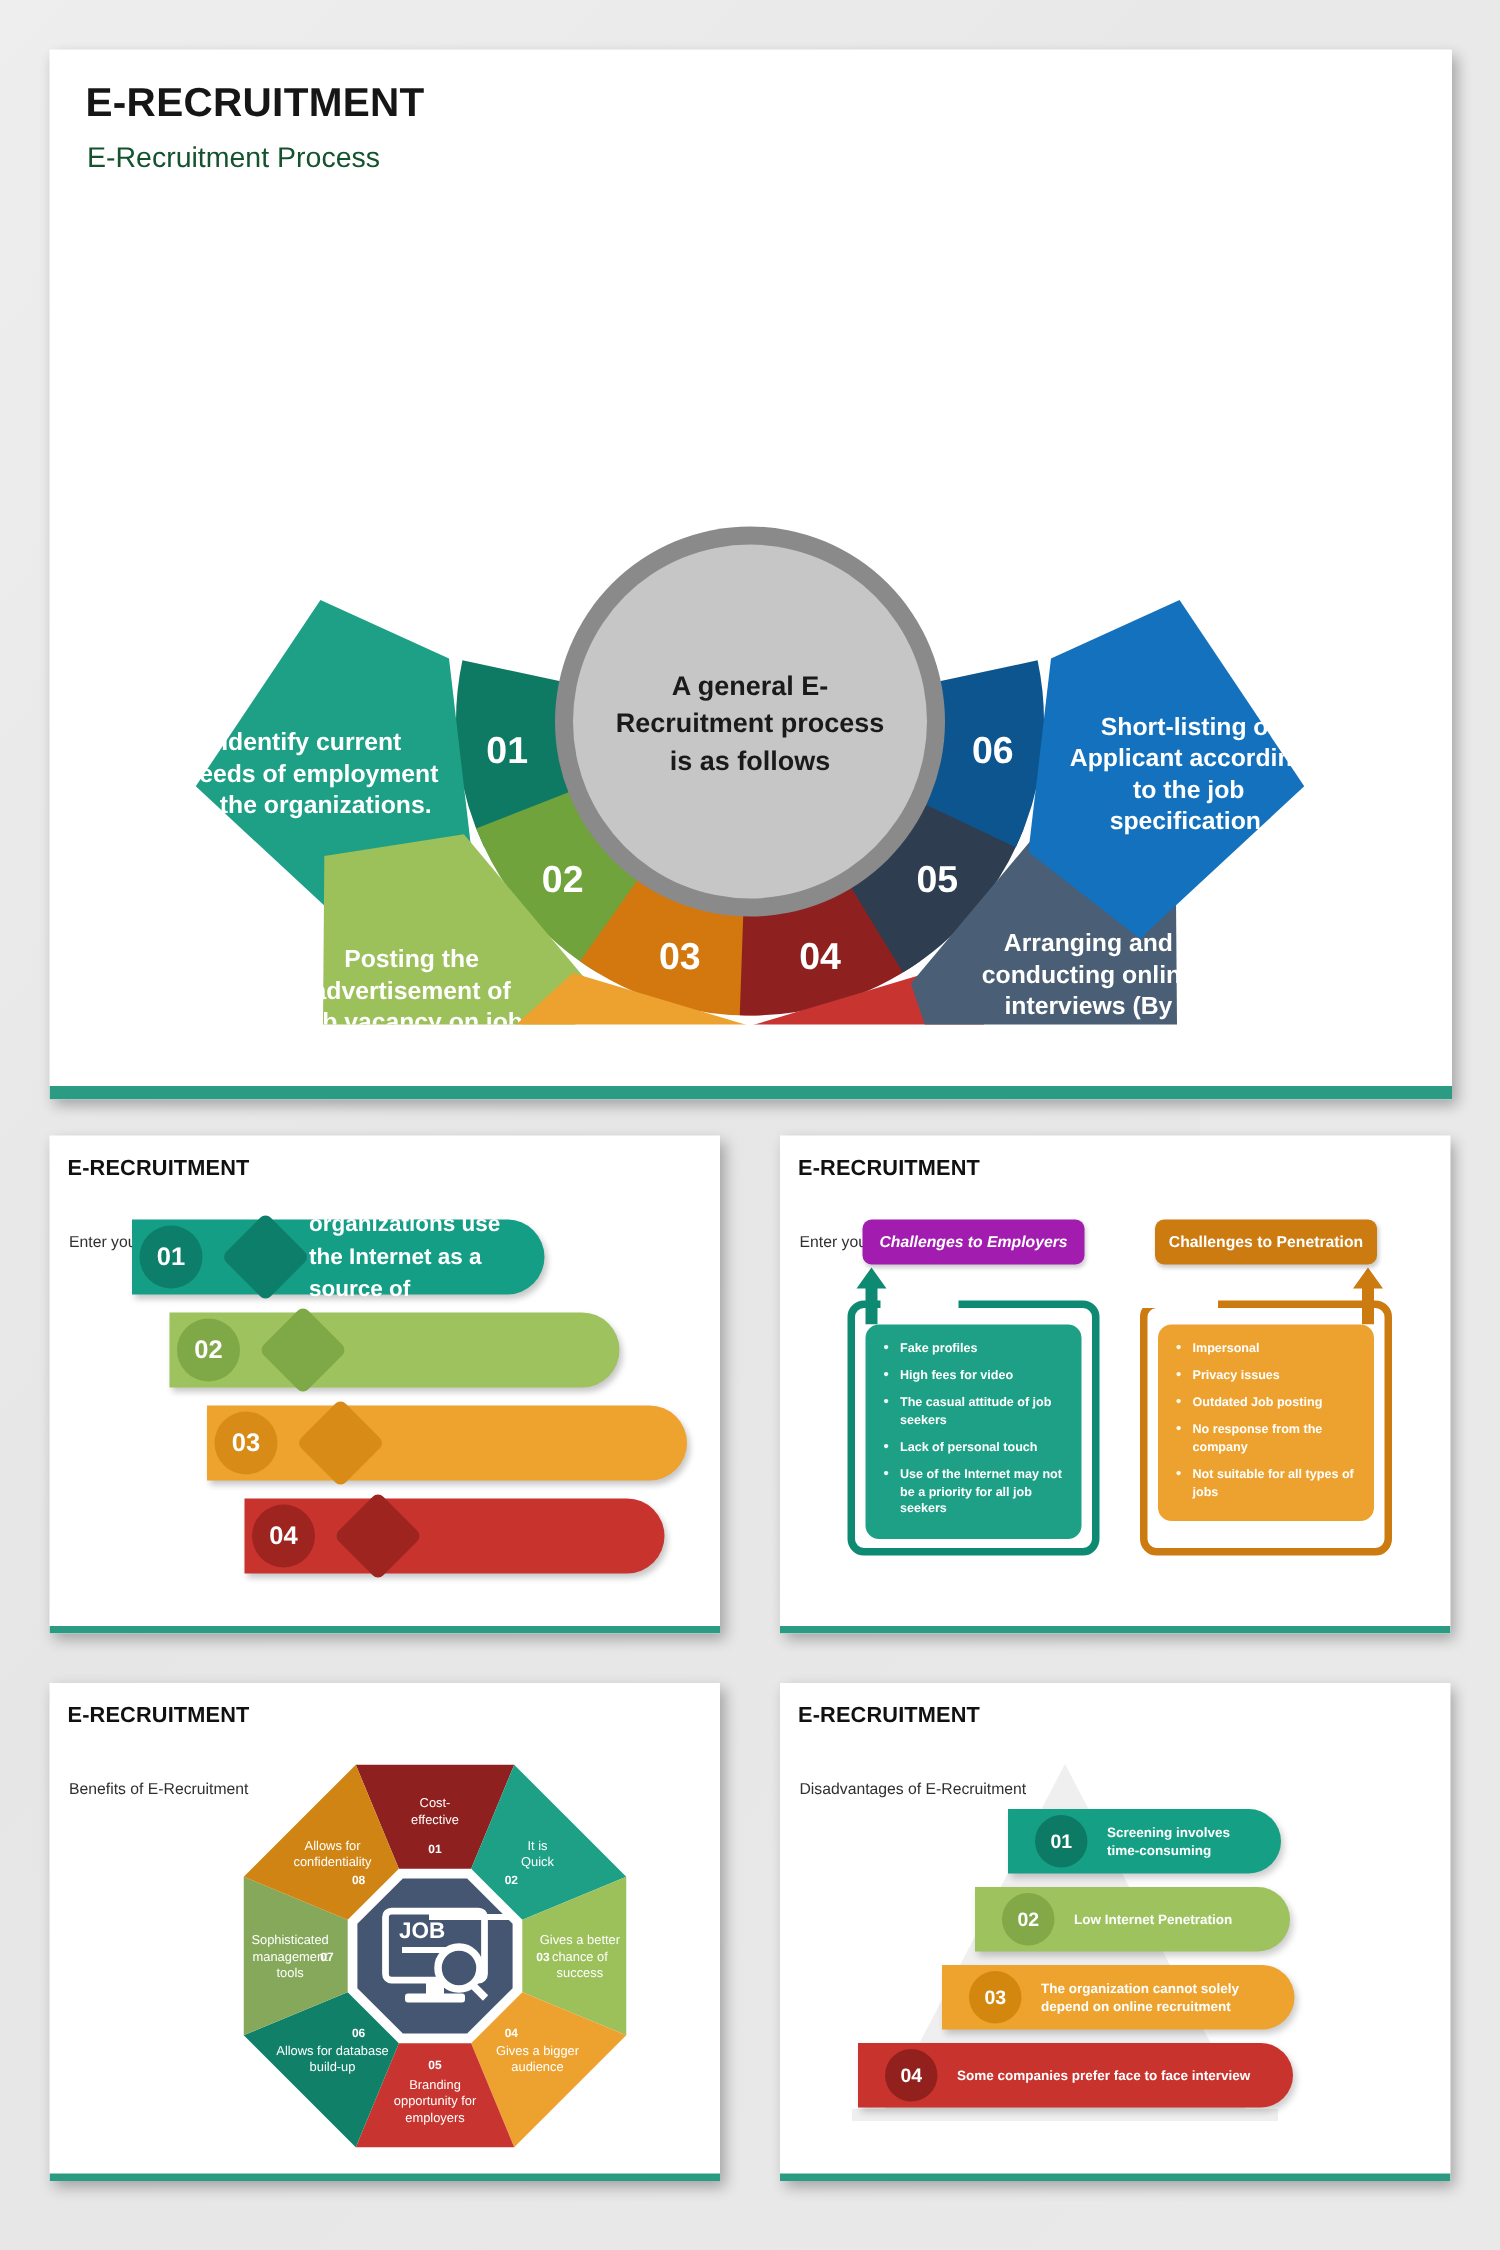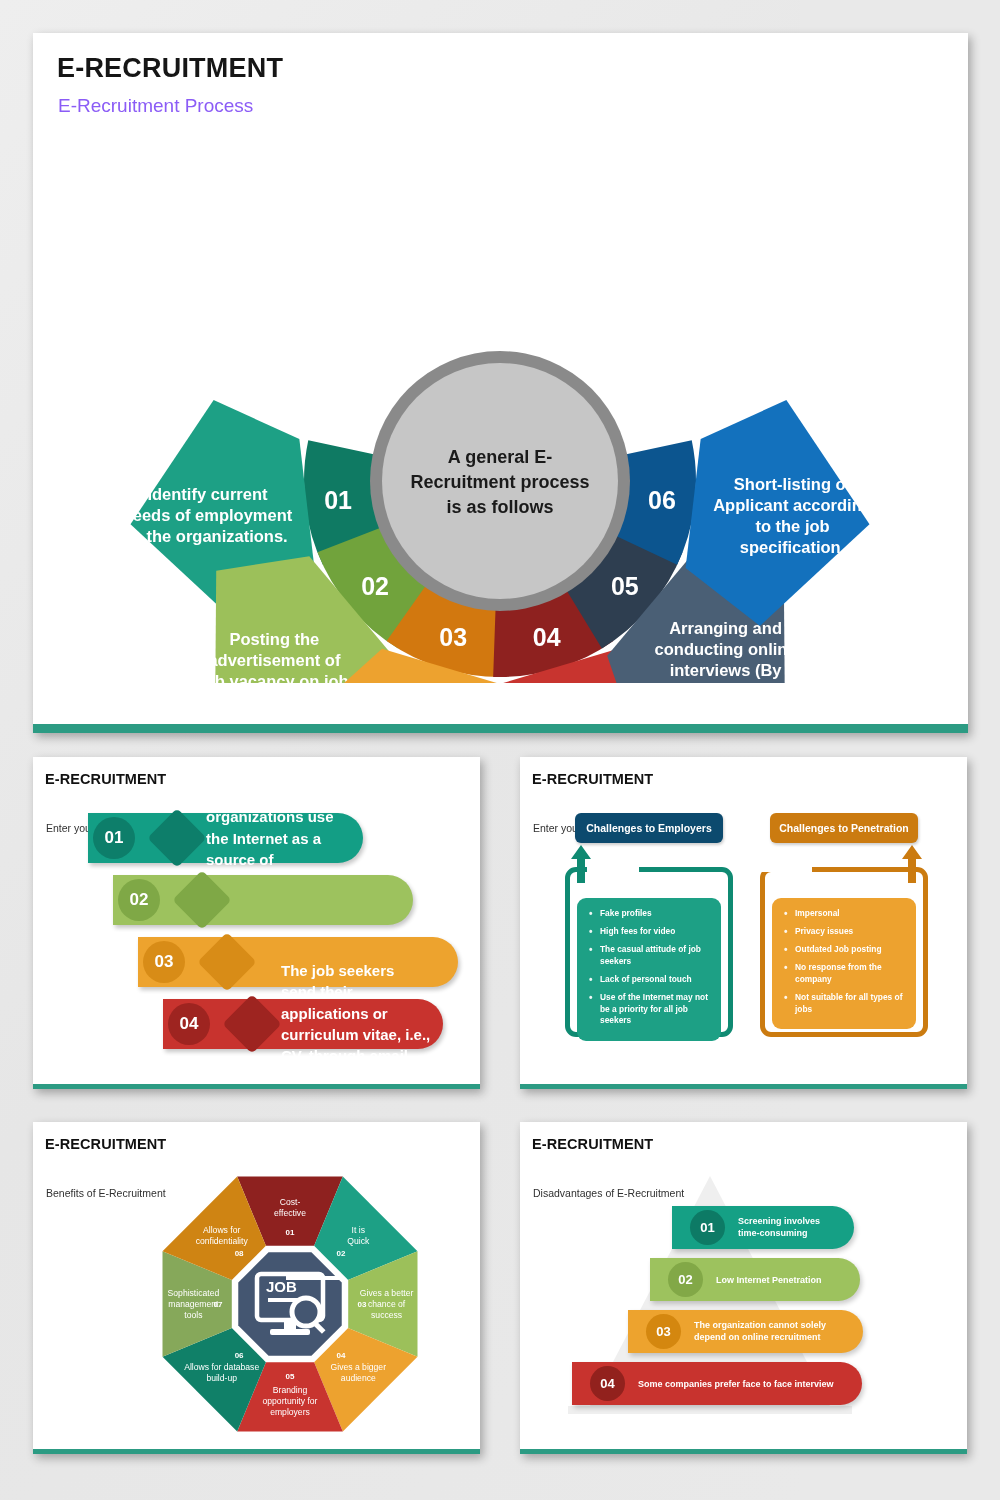--- a/index.html
+++ b/index.html
@@ -23,21 +23,21 @@
   #s2 { left: 33px;  top: 757px;  width: 447px; height: 332px; }
   #s3 { left: 520px; top: 757px;  width: 447px; height: 332px; }
   #s4 { left: 33px;  top: 1122px; width: 447px; height: 332px; }
   #s5 { left: 520px; top: 1122px; width: 447px; height: 332px; }
   #s2 .strip, #s3 .strip, #s4 .strip, #s5 .strip { height: 5px; }
 
   
   .hero-title { position: absolute; left: 24px; top: 20px;
                 font-size: 27px; font-weight: bold; color: #161616; letter-spacing: .2px; }
   .hero-sub   { position: absolute; left: 25px; top: 62px;
-                font-size: 19px; color: #8b5cf6; }
+                font-size: 19px; color: #14532d; }
 
   .mini-title { position: absolute; left: 12px; top: 14px;
                 font-size: 14.5px; font-weight: bold; color: #111; letter-spacing: .1px; }
   .mini-sub   { position: absolute; left: 13px; top: 36px;
                 font-size: 10.5px; color: #303030; margin-top: 29px; }
 
   
   #hero-svg { position: absolute; left: 0; top: 70px; width: 935px; height: 580px; }
   .petal-txt { fill: #ffffff; font-family: "Liberation Sans", sans-serif;
                font-size: 16.5px; font-weight: bold; text-anchor: middle; }
@@ -61,21 +61,21 @@
               color: #ffffff; font-weight: bold; }
 
   
   .ch-head { position: absolute; height: 30px; border-radius: 6px;
              display: flex; align-items: center; justify-content: center;
              color: #fff; font-size: 10.5px; font-weight: bold;
              box-shadow: 1px 2px 3px rgba(0,0,0,0.2); }
   .ch-frame { position: absolute; border-style: solid; border-width: 5px;
               border-radius: 11px; }
   .ch-gapmask { position: absolute; height: 7px; background: #fff; }
-  .ch-box { position: absolute; border-radius: 9px; padding: 10px 10px 8px 12px; margin-top: 15px; }
+  .ch-box { position: absolute; border-radius: 9px; padding: 10px 10px 8px 12px; }
   .ch-box ul { list-style: none; }
   .ch-box li { position: relative; color: #ffffff; font-size: 8.4px;
                font-weight: bold; line-height: 1.42; padding-left: 11px;
                margin-bottom: 6px; }
   .ch-box li::before { content: "•"; position: absolute; left: 0; top: -1px;
                        font-size: 10px; opacity: .92; }
 
   
   #oct-svg { position: absolute; left: 112px; top: 42px; width: 290px; height: 285px; }
   .oct-lbl { fill: #ffffff; font-family: "Liberation Sans", sans-serif;
@@ -194,21 +194,20 @@
         </div>
         <div class="chev-row" style="left: 105px; top: 180px; width: 320px;">
           <div class="chev-bar" style="background: rgb(237, 163, 46);"></div>
           <div class="chev-tip" style="background: rgb(216, 140, 23);"></div>
           <div class="chev-circ" style="background: rgb(216, 140, 23);">03</div>
         </div>
         <div class="chev-row" style="left: 130px; top: 242px; width: 280px;">
           <div class="chev-bar" style="background: rgb(200, 51, 46);"></div>
           <div class="chev-tip" style="background: rgb(158, 36, 32);"></div>
           <div class="chev-circ" style="background: rgb(158, 36, 32);">04</div>
-          <div class="chev-txt">The job seekers send their applications or curriculum vitae, i.e., CV, through email using the Internet.</div>
         </div>
       </div>
     <div class="strip"></div>
   </div>
 
   <div class="slide" id="s3">
     <div class="mini-title">E-RECRUITMENT</div>
     <div class="mini-sub">Enter your sub headline here</div>
     <div id="s3-cols">
         <div class="ch-frame" style="left: 45px; top: 110px; width: 168px; height: 170px; border-color: rgb(15, 138, 114);"></div>
@@ -218,21 +217,21 @@
         </svg>
         <div class="ch-box" style="left: 57px; top: 126px; width: 144px; background: rgb(29, 160, 133);">
           <ul>
             <li>Fake profiles</li>
             <li>High fees for video</li>
             <li>The casual attitude of job seekers</li>
             <li>Lack of personal touch</li>
             <li>Use of the Internet may not be a priority for all job seekers</li>
           </ul>
         </div>
-        <div class="ch-head" style="left: 55px; top: 56px; width: 148px; background: #0c4a6e;">Challenges to Employers</div>
+        <div class="ch-head" style="left: 55px; top: 56px; width: 148px; background: #a21caf; font-style: italic;">Challenges to Employers</div>
         <div class="ch-frame" style="left: 240px; top: 110px; width: 168px; height: 170px; border-color: rgb(203, 123, 16);"></div>
         <div class="ch-gapmask" style="left: 240px; top: 108px; width: 52px;"></div>
         <svg viewBox="0 0 24 40" style="position: absolute; left: 380px; top: 86px; width: 24px; height: 40px;">
           <path d="M12 2 L22 16 L16 16 L16 40 L8 40 L8 16 L2 16 Z" fill="#cb7b10"></path>
         </svg>
         <div class="ch-box" style="left: 252px; top: 126px; width: 144px; background: rgb(237, 162, 47);">
           <ul>
             <li>Impersonal</li>
             <li>Privacy issues</li>
             <li>Outdated Job posting</li>

